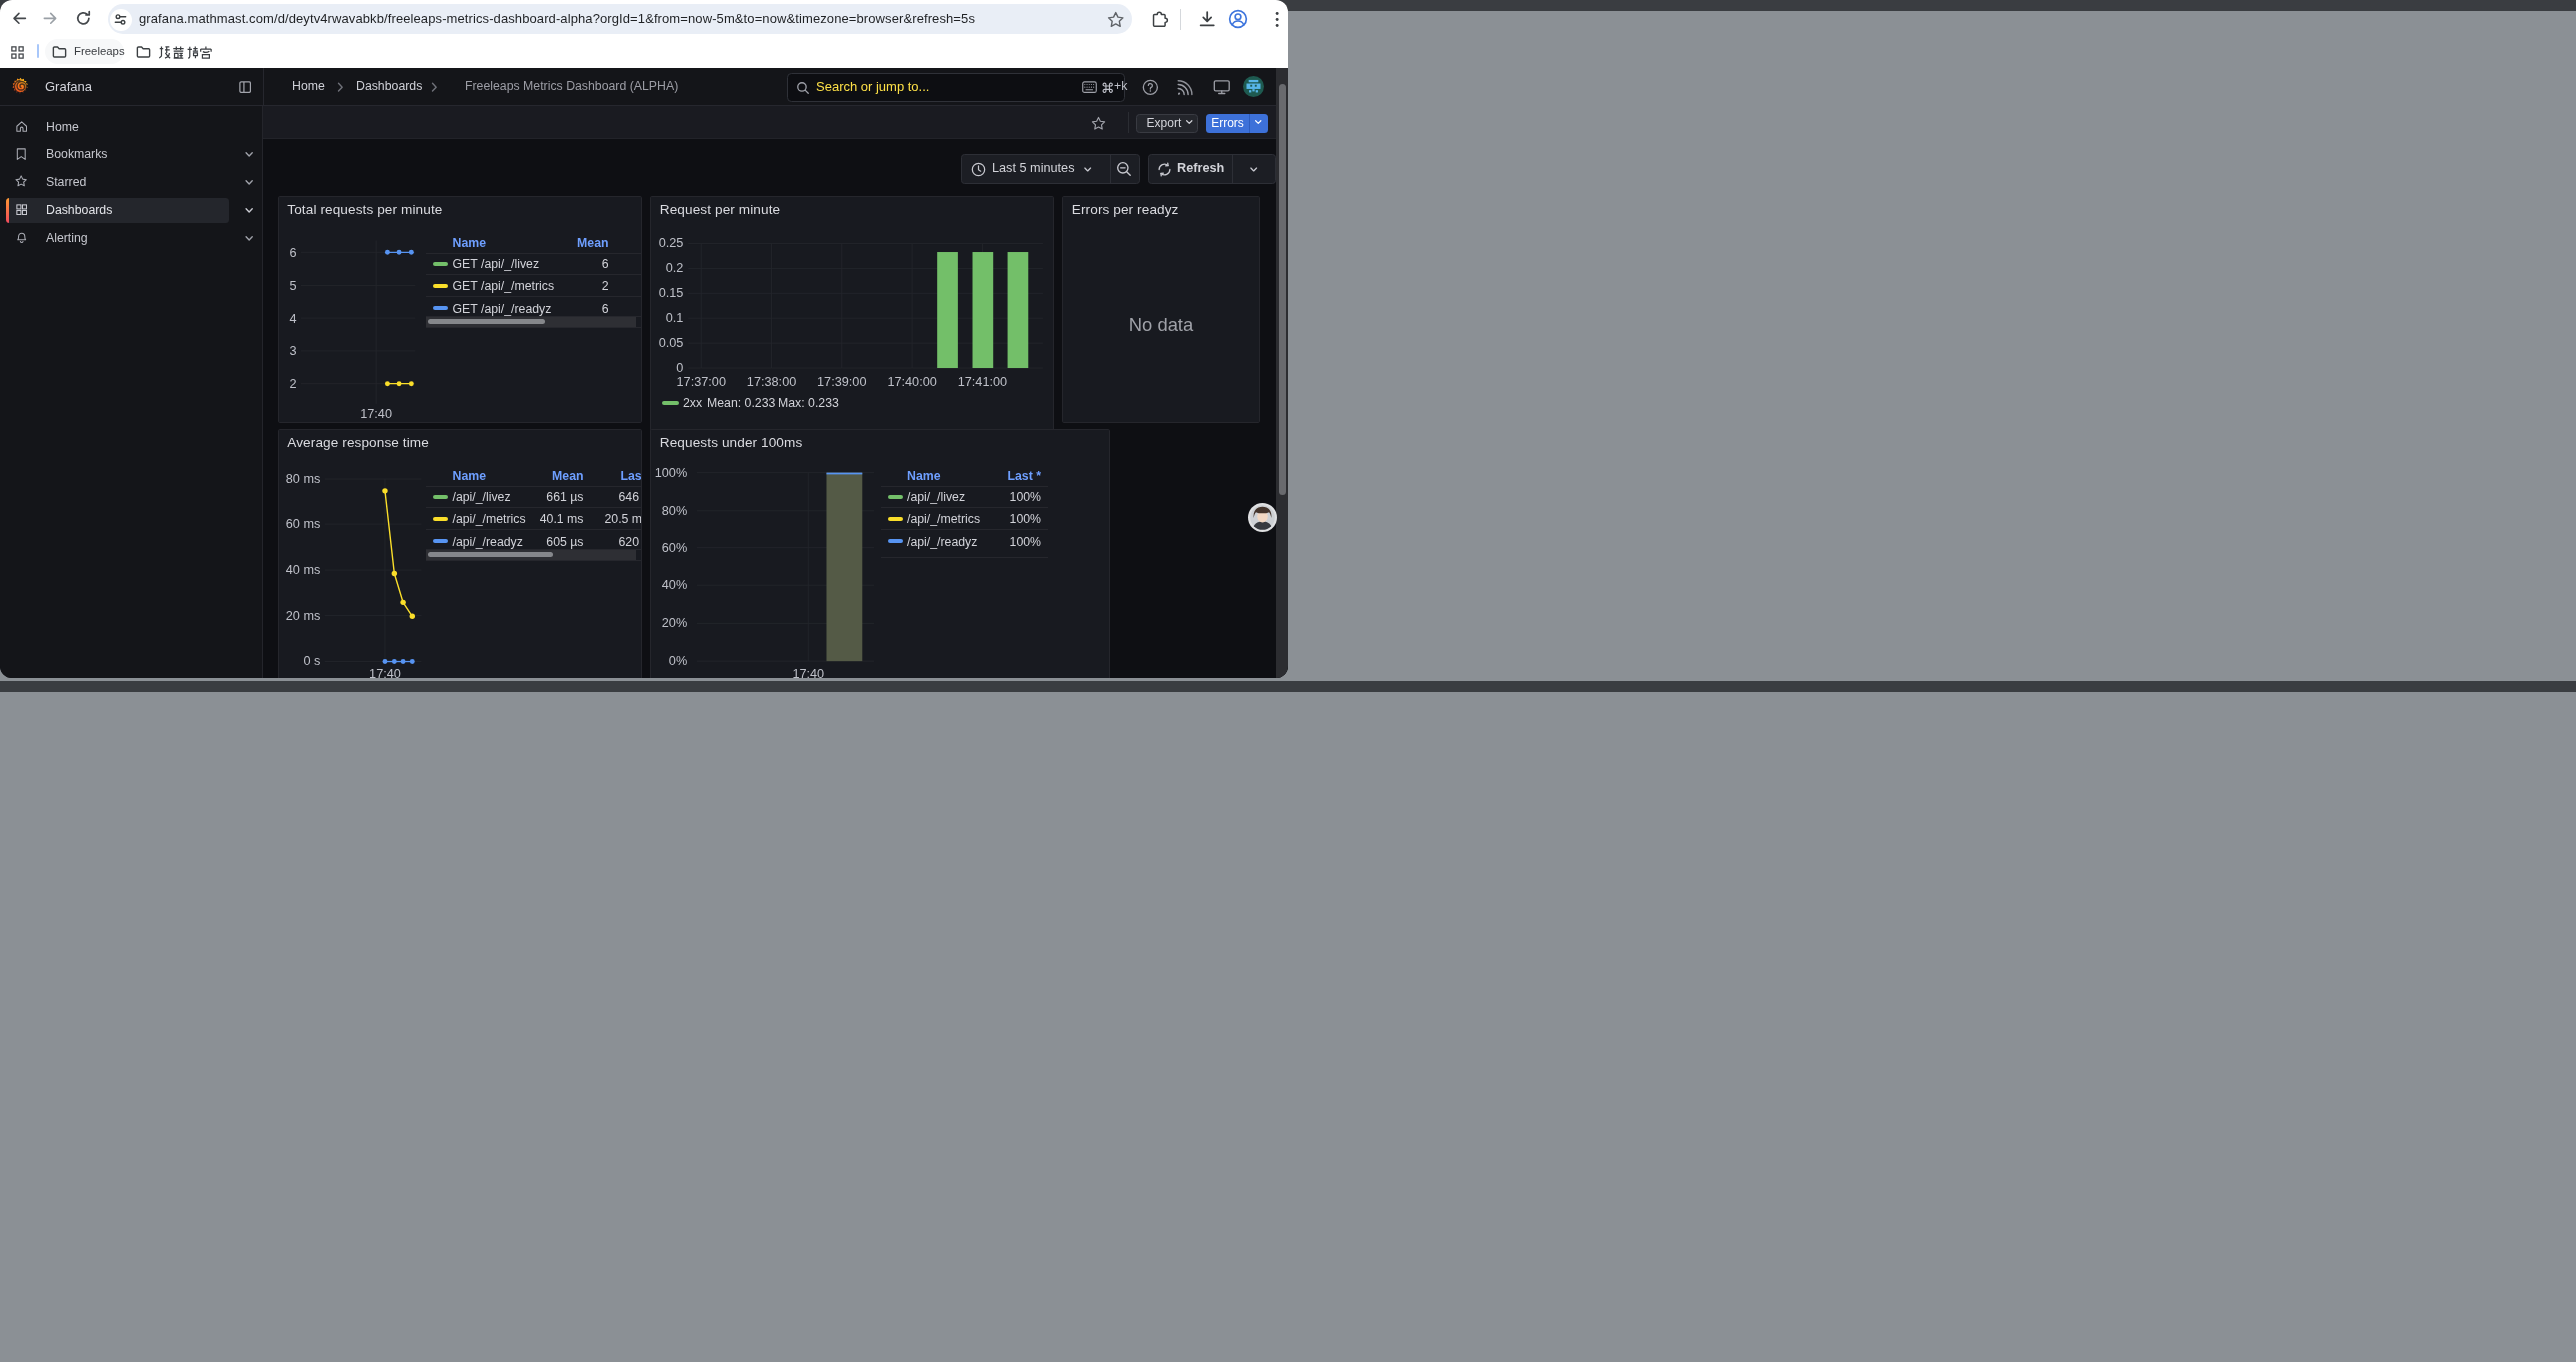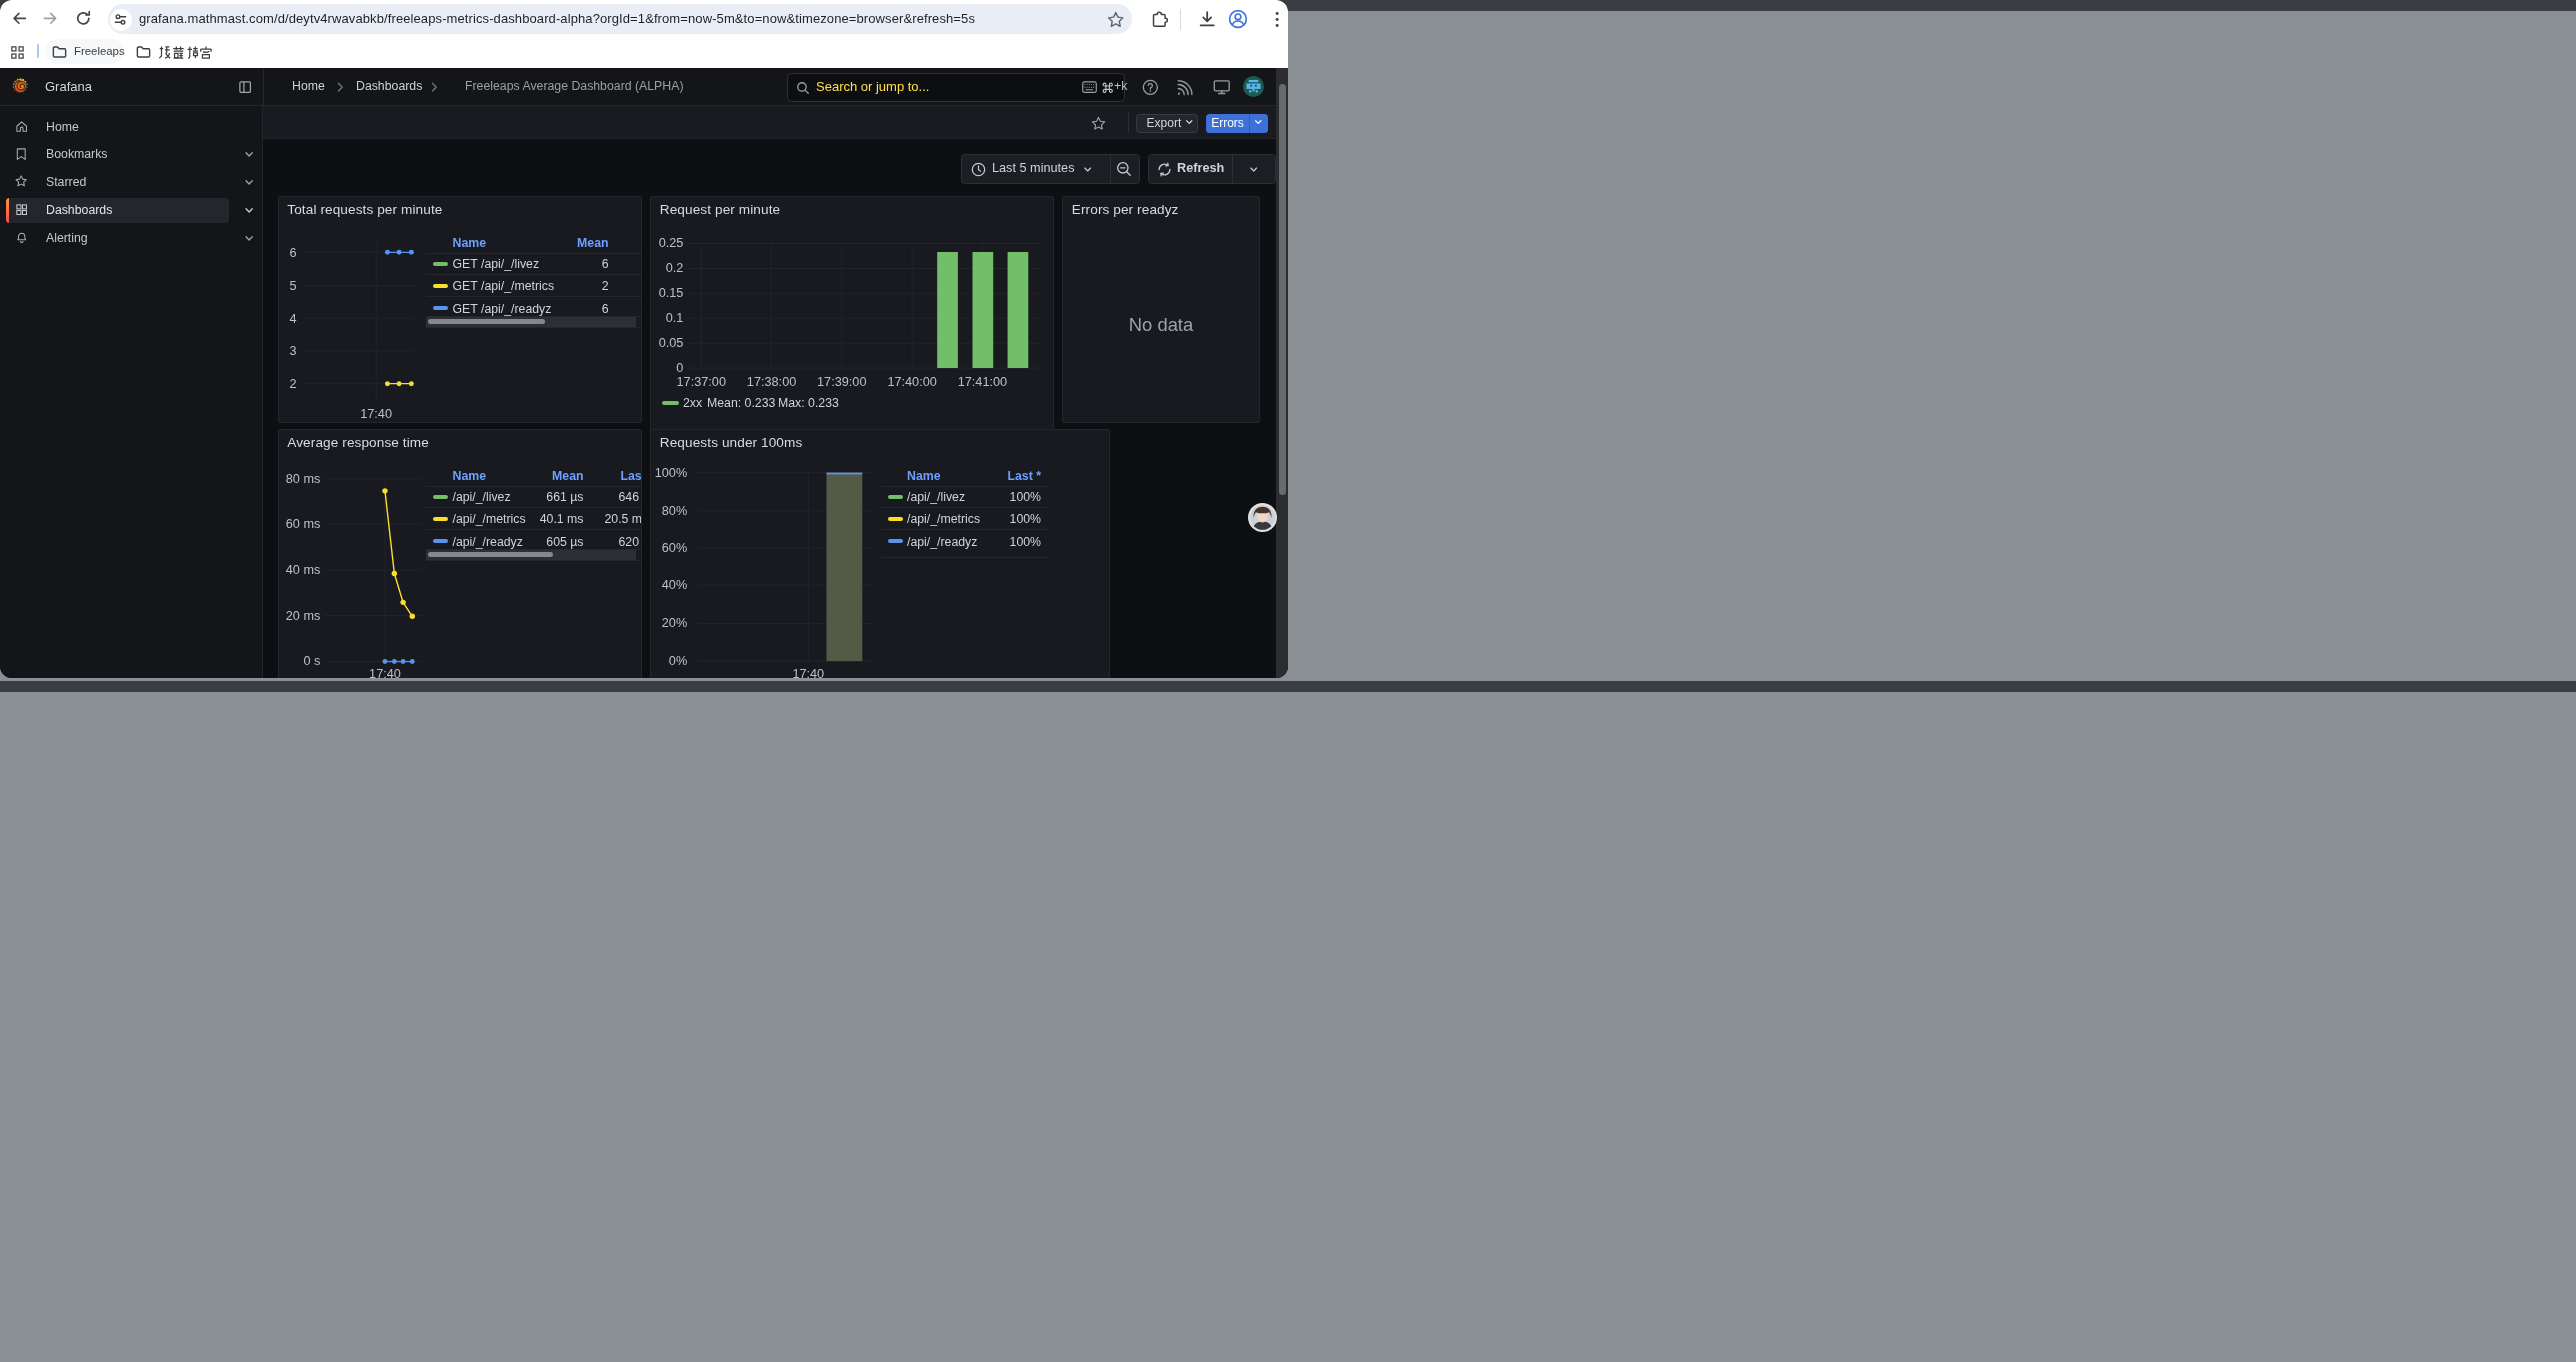--- a/index.html
+++ b/index.html
@@ -144,21 +144,21 @@
       </svg>
     <div class="abs" style="left:263px;top:0;width:0.9px;height:38px;background:#26272e"></div>
     <div class="crumb" style="left:292px">Home</div>
     <svg class="abs" style="left:335px;top:13px" width="10.5" height="12.3" viewBox="0 0 12 14" fill="none" stroke="#6f7179" stroke-width="1.6" stroke-linecap="round" stroke-linejoin="round">
         <path d="M4 2.5 l4.2 4.5 -4.2 4.5"></path>
       </svg>
     <div class="crumb" style="left:356px">Dashboards</div>
     <svg class="abs" style="left:429px;top:13px" width="10.5" height="12.3" viewBox="0 0 12 14" fill="none" stroke="#6f7179" stroke-width="1.6" stroke-linecap="round" stroke-linejoin="round">
         <path d="M4 2.5 l4.2 4.5 -4.2 4.5"></path>
       </svg>
-    <div class="crumb" style="left:465px;color:#9d9ea6">Freeleaps Average Dashboard (ALPHA)</div>
+    <div class="crumb" style="left:465px;color:#9d9ea6">Freeleaps Metrics Dashboard (ALPHA)</div>
 
     <div class="abs" style="left:787px;top:5.3px;width:338px;height:29px;background:#0d0e12;border:0.9px solid #2f3138;border-radius:4.4px"></div>
     <svg class="abs" style="left:796px;top:12.7px" width="14" height="14" viewBox="0 0 16 16" fill="none" stroke="#9fa1a9" stroke-width="1.5" stroke-linecap="round">
         <circle cx="6.8" cy="6.8" r="4.8"></circle>
         <path d="M10.4 10.4 L14 14"></path>
       </svg>
     <div class="abs" style="left:816px;top:5.3px;height:29px;line-height:28px;font-size:13px;color:#fde047">Search or jump to...</div>
 
     <svg class="abs" style="left:1082px;top:13px" width="15" height="12.3" viewBox="0 0 17 14" fill="none" stroke="#9fa1a9" stroke-width="1.3">
         <rect x="0.8" y="1" width="15.4" height="12" rx="2"></rect>

